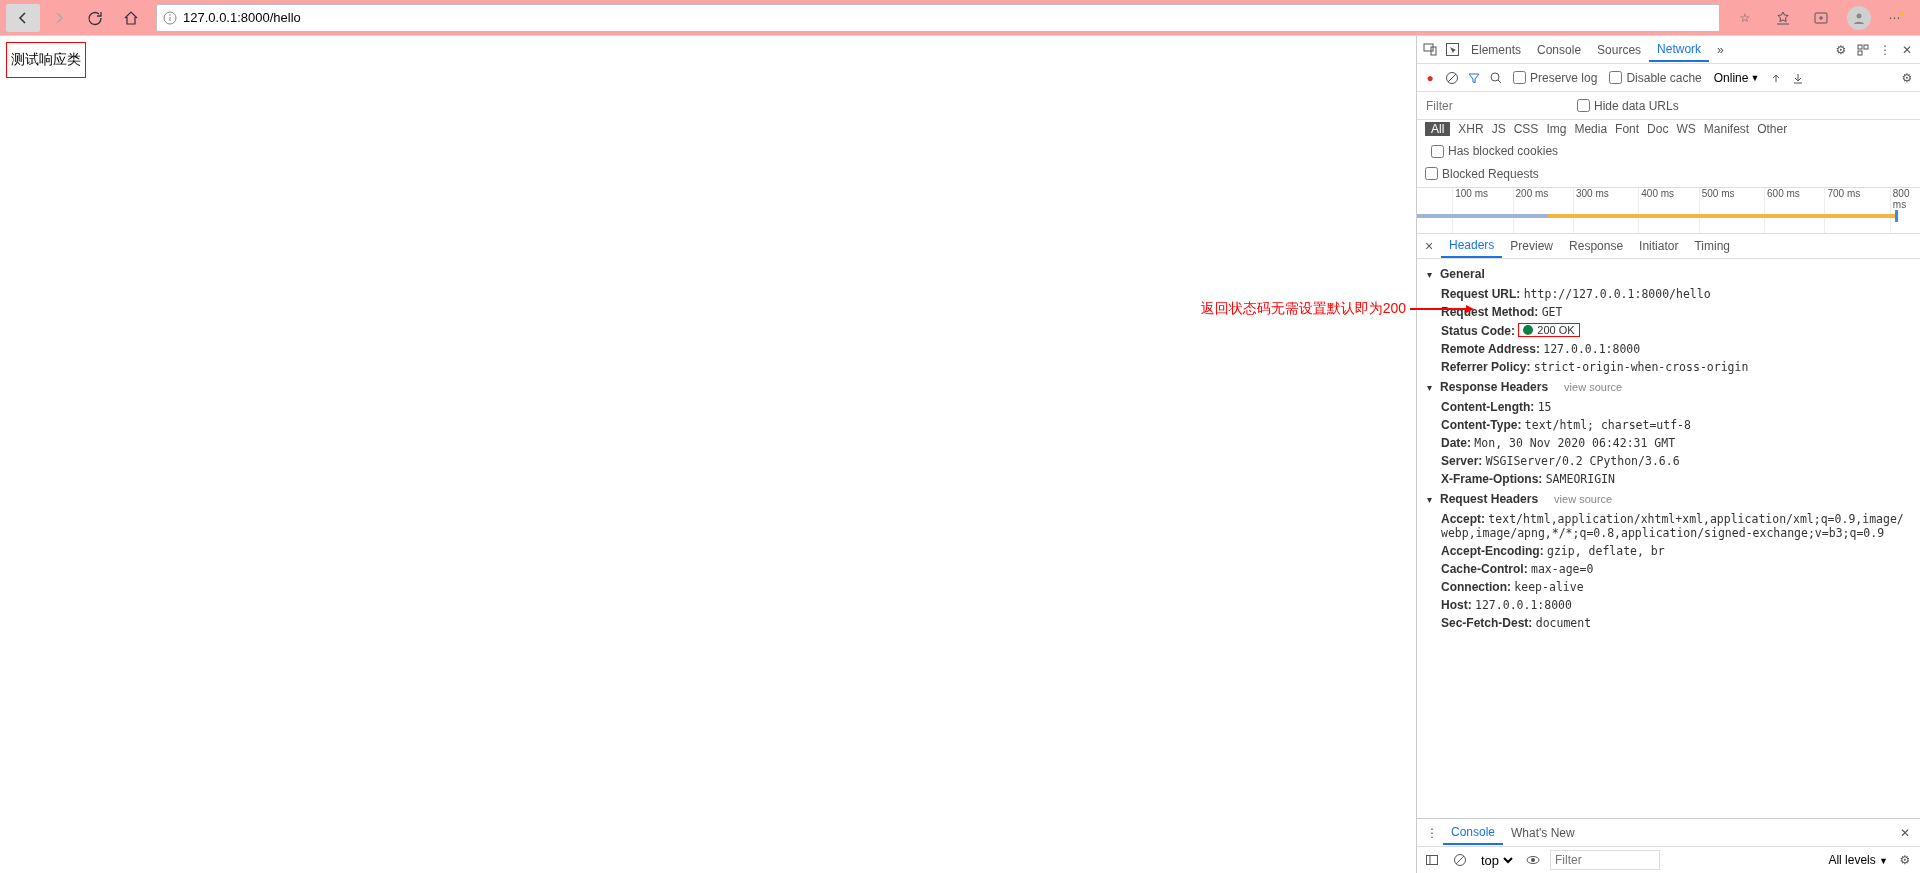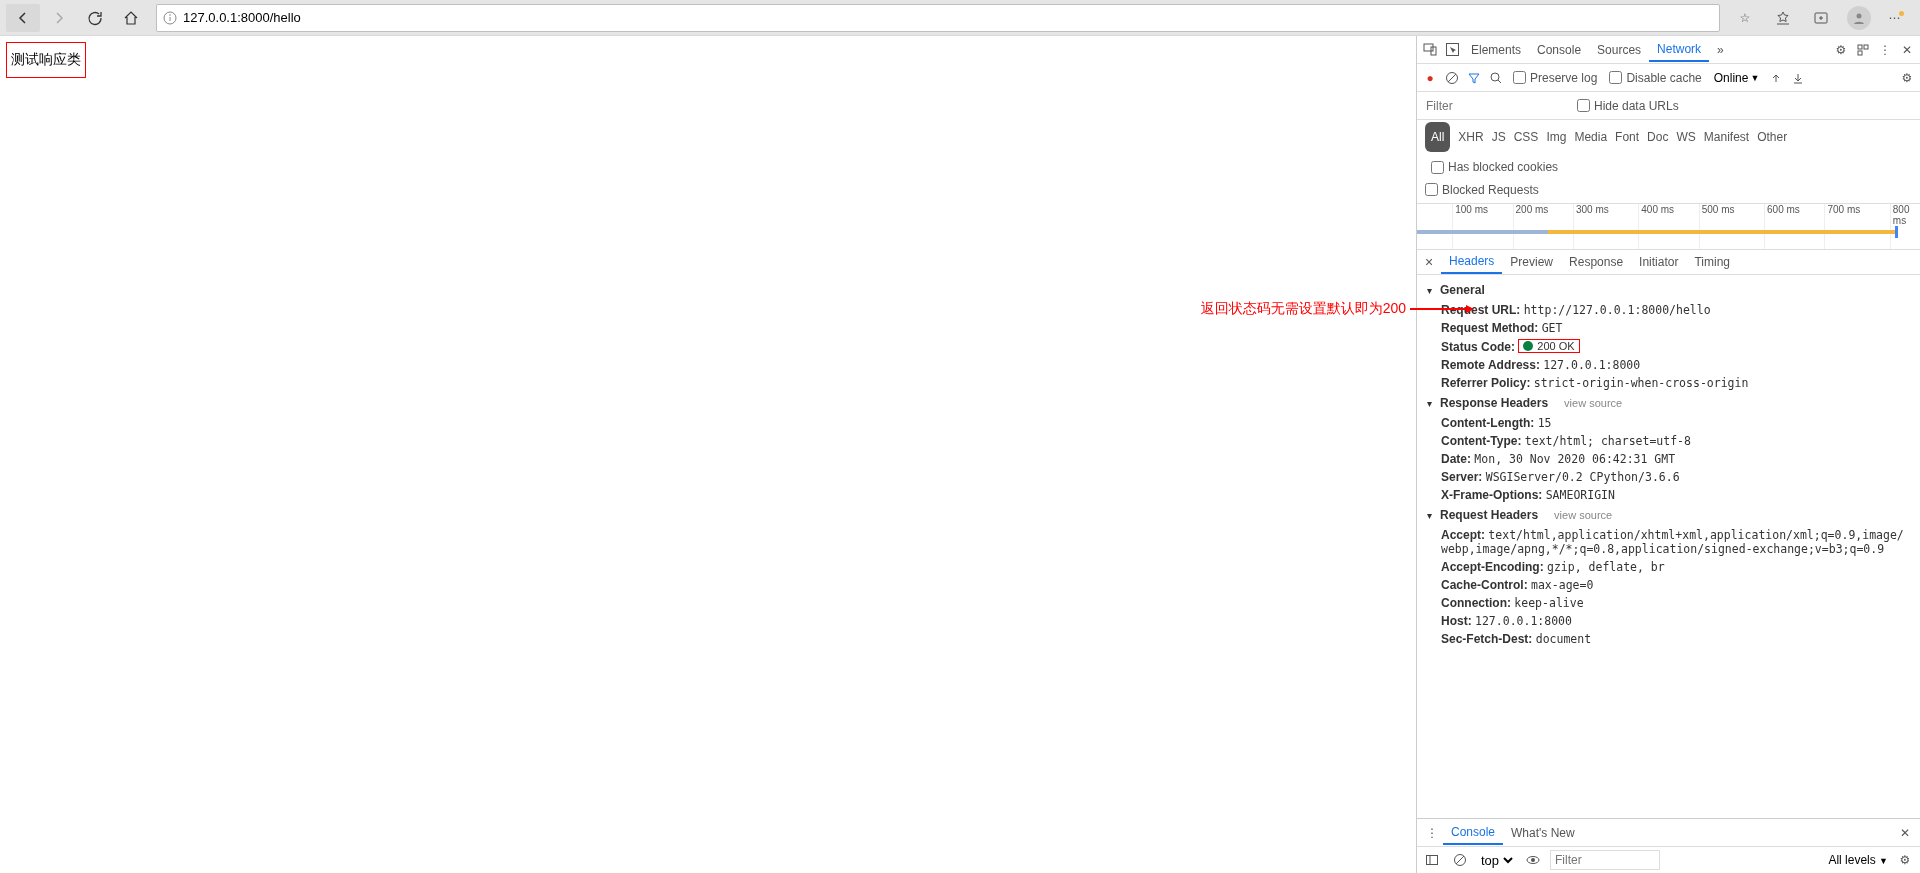--- a/index.html
+++ b/index.html
@@ -1,19 +1,19 @@
 <!DOCTYPE html>
 <html><head>
 <meta charset="utf-8">
 <style>
 * { margin: 0; padding: 0; box-sizing: border-box; font-family: "Segoe UI", Arial, sans-serif; }
 body { width: 1920px; height: 873px; background: #fff; overflow: hidden; font-size: 12px; }
 
 
-.nav-bar { height: 36px; display: flex; align-items: center; border-bottom: 1px solid #d9d9d9; background: #e5e5e5; padding: 0 6px; gap: 2px; }
+.nav-bar { height: 36px; display: flex; align-items: center; border-bottom: 1px solid #d9d9d9; background: #fca5a5; padding: 0 6px; gap: 2px; }
 .nav-btn { width: 34px; height: 28px; display: flex; align-items: center; justify-content: center; color: #555; border-radius: 2px; }
 .nav-btn.active { background: #d9d9d9; }
 .addr-wrap { flex: 1; display: flex; align-items: center; height: 28px; border: 1px solid #bfbfbf; border-radius: 2px; background: #fff; margin: 0 6px; padding: 0 6px; gap: 6px; }
 .addr-input { flex: 1; border: none; outline: none; font-size: 13px; }
 .nav-tail { display: flex; gap: 4px; }
 .avatar { width: 24px; height: 24px; border-radius: 50%; background: #d0d0d0; display: flex; align-items: center; justify-content: center; }
 
 
 .split { display: flex; height: calc(100% - 36px); }
 .page { flex: 1; position: relative; }
@@ -31,21 +31,21 @@
 .dt-icon { width: 22px; height: 22px; display: flex; align-items: center; justify-content: center; color: #555; }
 .dt-icon.rec { color: #d93025; }
 .dt-icon.right { margin-left: auto; }
 .cb { display: flex; align-items: center; gap: 4px; padding: 0 6px; color: #555; white-space: nowrap; }
 .cb input { width: 13px; height: 13px; }
 .select-wrap { display: flex; align-items: center; gap: 2px; padding: 0 6px; }
 .filter-input { flex: 1; border: 1px solid transparent; padding: 2px 4px; font-size: 12px; color: #888; outline: none; min-width: 0; }
 .filter-wrap { padding: 2px 4px; display: flex; align-items: center; gap: 10px; }
 .type-chips { display: flex; gap: 8px; padding: 2px 6px; flex-wrap: wrap; align-items: center; color: #555; font-size: 12px; }
 .chip { cursor: pointer; }
-.chip.active { background: #555; color: #fff; border-radius: 6px; padding: 8px 6px; }
+.chip.active { background: #555; color: #fff; border-radius: 0; padding: 0 6px; }
 
 .waterfall { height: 46px; border-bottom: 1px solid #ddd; position: relative; font-size: 10px; color: #555; }
 .wf-tick { position: absolute; top: 0; border-left: 1px solid #eee; height: 100%; padding-left: 2px; }
 .wf-bar-a { position: absolute; top: 26px; left: 0; height: 4px; background: #9db5d6; }
 .wf-bar-b { position: absolute; top: 26px; height: 4px; background: #f4b63f; }
 .wf-end { position: absolute; top: 22px; width: 3px; height: 12px; background: #4285f4; }
 
 .net-body { flex: 1; display: flex; min-height: 0; }
 .req-list { width: 163px; border-right: 1px solid #ddd; display: flex; flex-direction: column; }
 .req-head { padding: 4px 6px; border-bottom: 1px solid #ddd; color: #555; }

